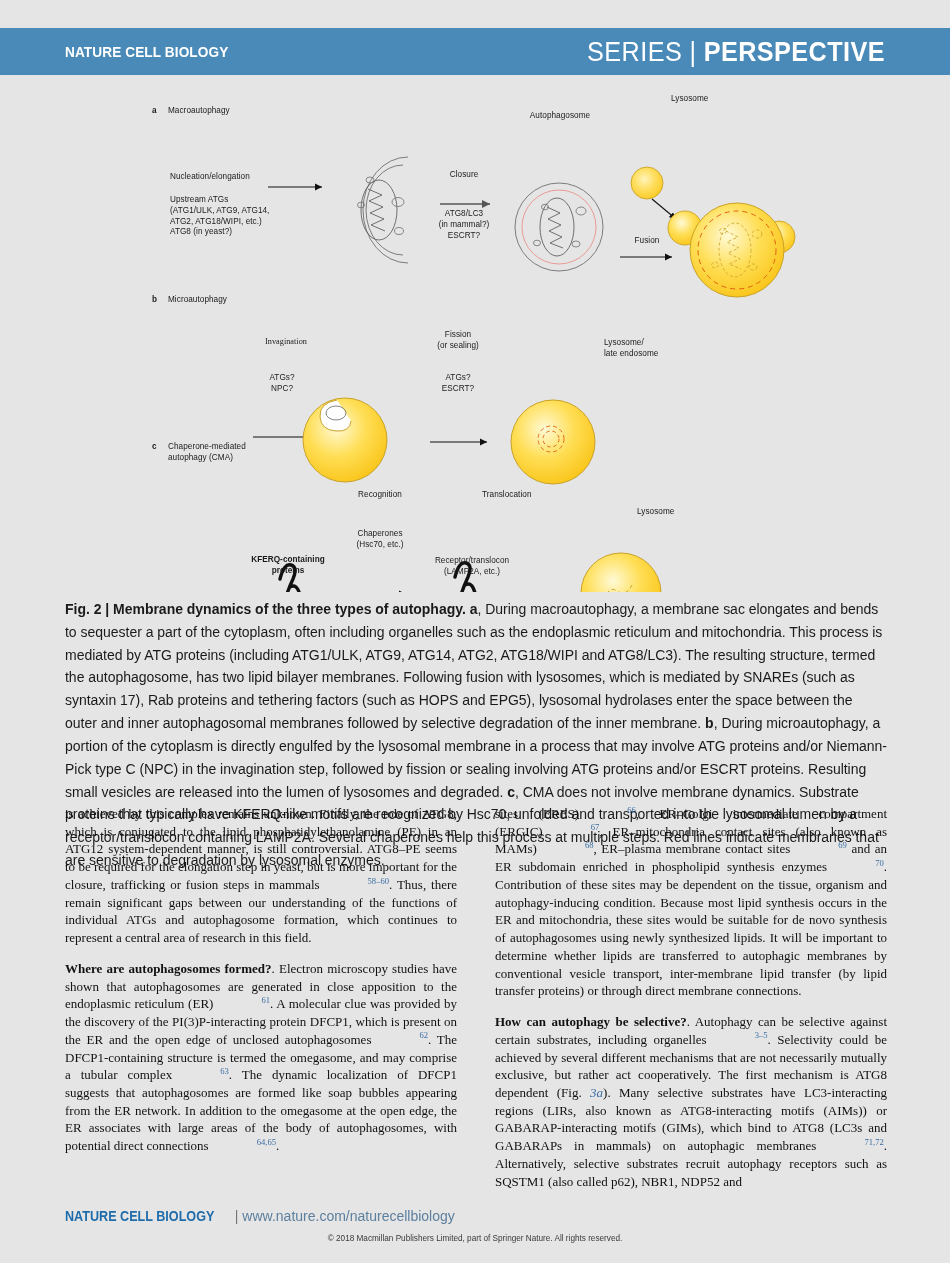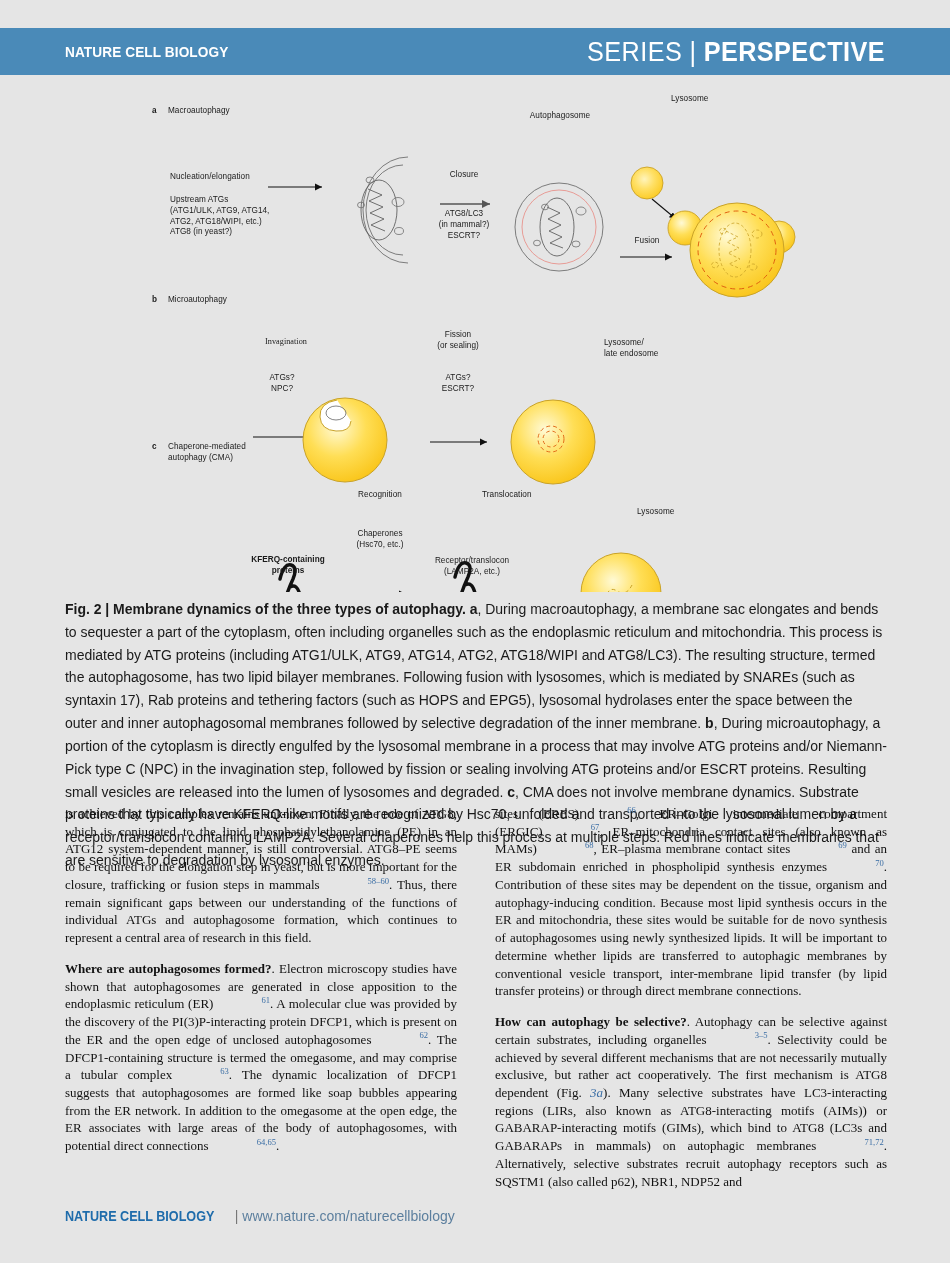--- a/index.html
+++ b/index.html
@@ -282,14 +282,15 @@
     <div class="col">
       <p><span>sites (ERES)</span><sup class="ref">66</sup><span>, ER–Golgi intermediate compartment (ERGIC)</span><sup class="ref">67</sup><span>, ER–mitochondria contact sites (also known as MAMs)</span><sup class="ref">68</sup><span>, ER–plasma membrane contact sites</span><sup class="ref">69</sup><span> and an ER subdomain enriched in phospholipid synthesis enzymes</span><sup class="ref">70</sup><span>. Contribution of these sites may be dependent on the tissue, organism and autophagy-inducing condition. Because most lipid synthesis occurs in the ER and mitochondria, these sites would be suitable for de novo synthesis of autophagosomes using newly synthesized lipids. It will be important to determine whether lipids are transferred to autophagic membranes by conventional vesicle transport, inter-membrane lipid transfer (by lipid transfer proteins) or through direct membrane connections.</span></p>
 
       <p class="gap"><b>How can autophagy be selective?</b><span>. Autophagy can be selective against certain substrates, including organelles</span><sup class="ref">3–5</sup><span>. Selectivity could be achieved by several different mechanisms that are not necessarily mutually exclusive, but rather act cooperatively. The first mechanism is ATG8 dependent (Fig. </span><span class="figlink">3a</span><span>). Many selective substrates have LC3-interacting regions (LIRs, also known as ATG8-interacting motifs (AIMs)) or GABARAP-interacting motifs (GIMs), which bind to ATG8 (LC3s and GABARAPs in mammals) on autophagic membranes</span><sup class="ref">71,72</sup><span>. Alternatively, selective substrates recruit autophagy receptors such as SQSTM1 (also called p62), NBR1, NDP52 and</span></p>
     </div>
   </div>
 
   <div class="footer">
     <span class="footer-journal">NATURE CELL BIOLOGY</span><span class="footer-sep"> | </span><span class="footer-url">www.nature.com/naturecellbiology</span>
   </div>
+  <div class="copyright">© 2018 Macmillan Publishers Limited, part of Springer Nature. All rights reserved.</div>
 
 </div>
 
 </body></html>

